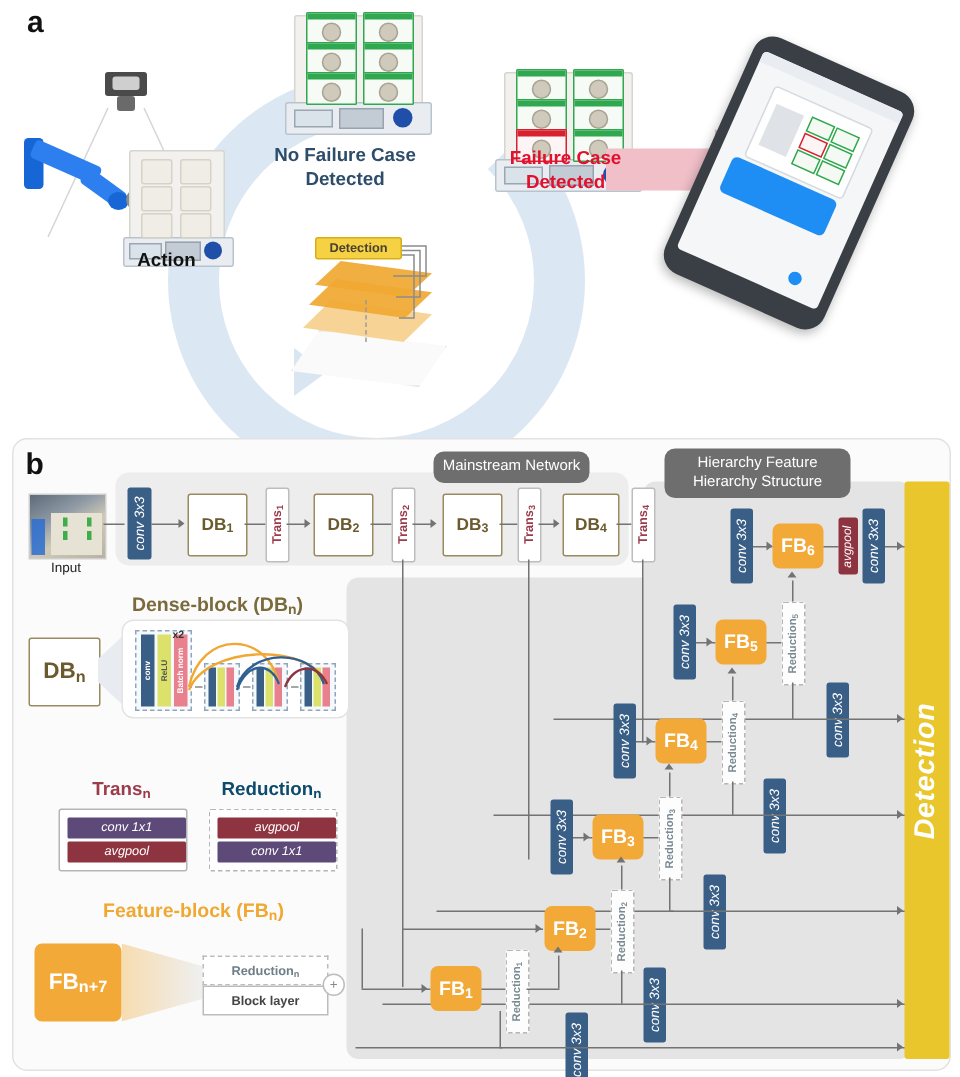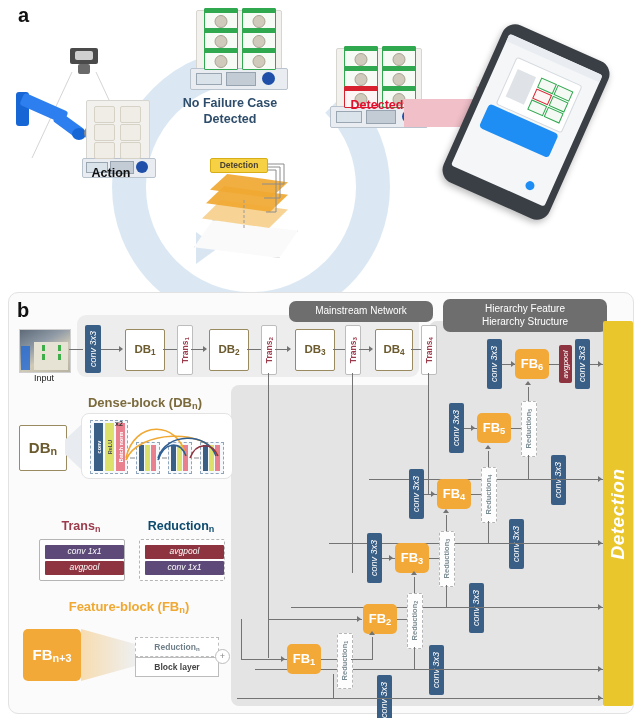--- a/index.html
+++ b/index.html
@@ -67,21 +67,21 @@
   
   #panel-b{left:8px;top:292px;width:624px;height:420px;
       background:#fbfbfb;border:1px solid #e2e2e2;border-radius:10px;}
   .grp-main{position:absolute;left:68px;top:22px;width:342px;height:62px;
       background:#ededed;border-radius:9px;}
   .grp-pyr{position:absolute;left:420px;top:28px;width:178px;height:385px;
       background:#e4e4e4;border-radius:8px;}
   .grp-pyr2{position:absolute;left:222px;top:92px;width:376px;height:321px;
       background:#e4e4e4;border-radius:8px;}
   .tagpill{position:absolute;background:#6e6e6e;color:#fff;border-radius:7px;
-      font-size:10px;text-align:center;line-height:1.25;padding:4px 20px;}
+      font-size:10px;text-align:center;line-height:1.25;padding:4px 0;}
   
   .vblk{position:absolute;display:flex;align-items:center;justify-content:center;}
   .vblk>span{transform:rotate(-90deg);white-space:nowrap;display:block;}
   .conv3{background:#3a5f86;color:#fff;font-size:9px;font-style:italic;
       border-radius:2px;}
   .avgp{background:#8e3440;color:#fff;font-size:8px;font-style:italic;border-radius:2px;}
   .dbbox{position:absolute;background:#fff;border:1.6px solid #9a8a5f;border-radius:2px;
       display:flex;align-items:center;justify-content:center;
       font-size:11.5px;font-weight:bold;color:#6b5a2e;}
   .transb{position:absolute;background:#fff;border:1.4px solid #bdbdbd;border-radius:2px;}
@@ -252,20 +252,21 @@
         <div class="vial" style="top:6px;"></div>
       </div>
     <div class="vialbox" style="left:60px;top:42px;width:32px;height:20px;">
         <div class="tag"></div>
         <div class="vial" style="top:6px;"></div>
       </div>
   </div>
 
   <div class="pink-arrow"></div>
   <div class="abs lbl-fail">
+    <div>Failure Case</div>
     <div>Detected</div>
   </div>
 
   <div class="abs" style="left:188px;top:158px;width:130px;height:100px;">
     <div class="tray" style="left:6px;top:62px;width:102px;height:36px;"></div>
     <div class="fmap pale" style="left:14px;top:42px;width:86px;height:28px;"></div>
     <div class="fmap" style="left:18px;top:28px;width:82px;height:26px;"></div>
     <div class="fmap" style="left:22px;top:16px;width:78px;height:24px;"></div>
     <div class="det-chip" style="left:22px;top:0px;width:56px;height:13px;">Detection</div>
     <svg class="abs" style="left:0;top:0;width:130px;height:100px;">
@@ -563,21 +564,21 @@
   </div>
   <div class="tr-card dash" style="left:130px;top:246px;width:84px;height:40px;">
     <div class="chip c-red" style="top:5px;">avgpool</div>
     <div class="chip c-purple" style="top:21px;">conv 1x1</div>
   </div>
 
   <div class="leg-title" style="left:22px;top:306px;width:196px;font-size:13px;color:#f0a832;">
     <span>Feature-block (FB</span><span class="sub">n</span><span>)</span>
   </div>
   <div class="fb-leg" style="left:14px;top:336px;width:58px;height:52px;">
-    <span>FB<span class="sub">n+3</span></span>
+    <span>FB<span class="sub">n+7</span></span>
   </div>
   <div class="fb-wedge" style="left:72px;top:336px;width:56px;height:52px;"></div>
   <div class="fb-row dash" style="left:126px;top:344px;width:82px;height:18px;line-height:18px;">
     <span>Reduction</span><span class="sub">n</span>
   </div>
   <div class="fb-row" style="left:126px;top:364px;width:82px;height:18px;line-height:18px;">Block layer</div>
   <div class="plusnode" style="left:206px;top:356px;">+</div>
 </div>
 
 </body></html>

